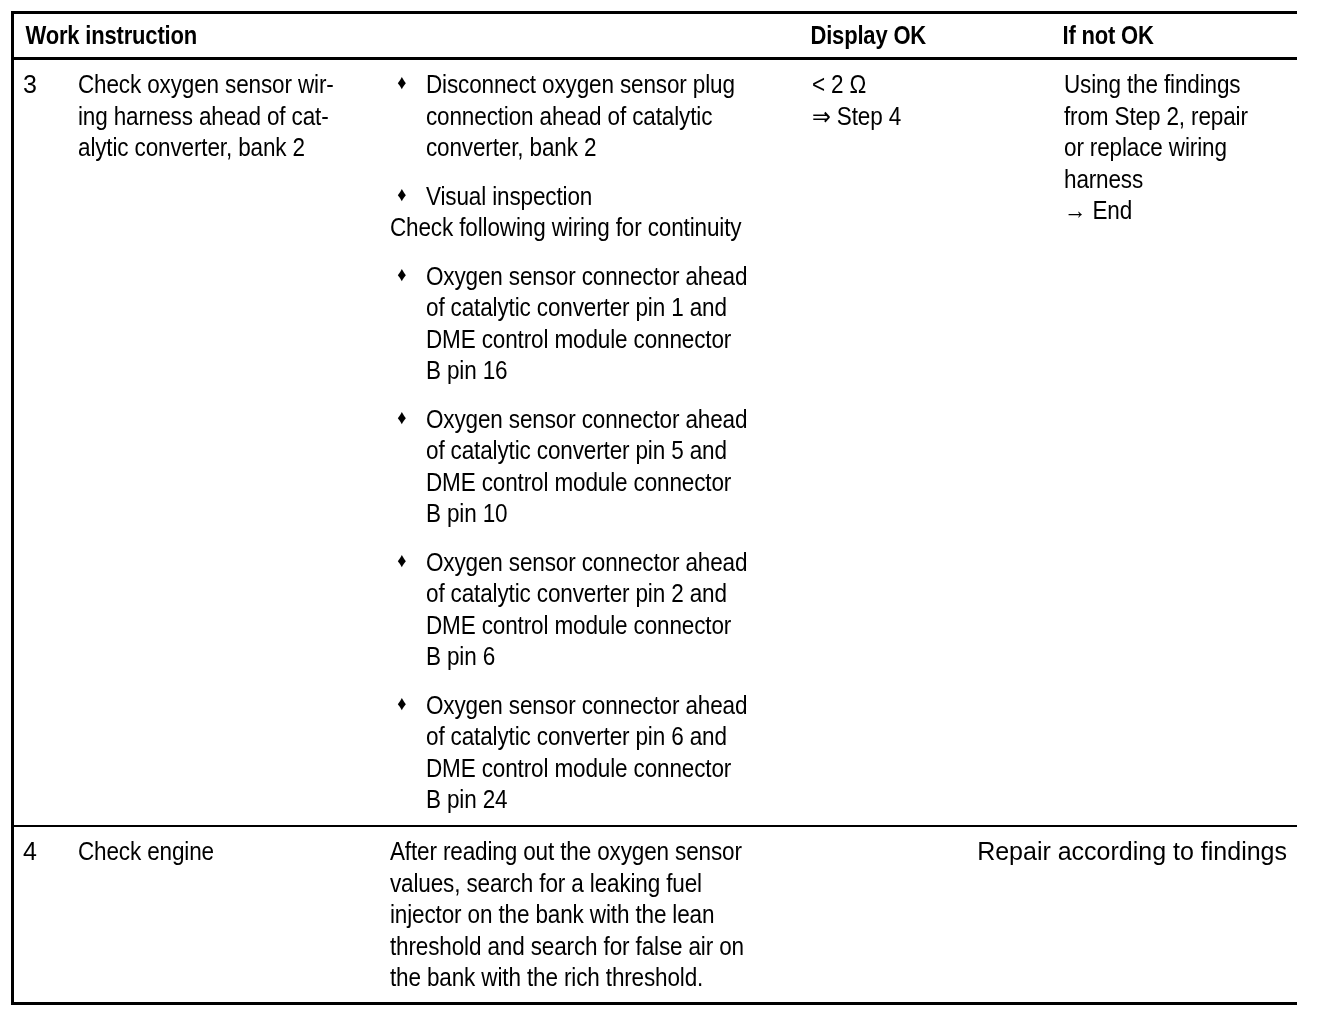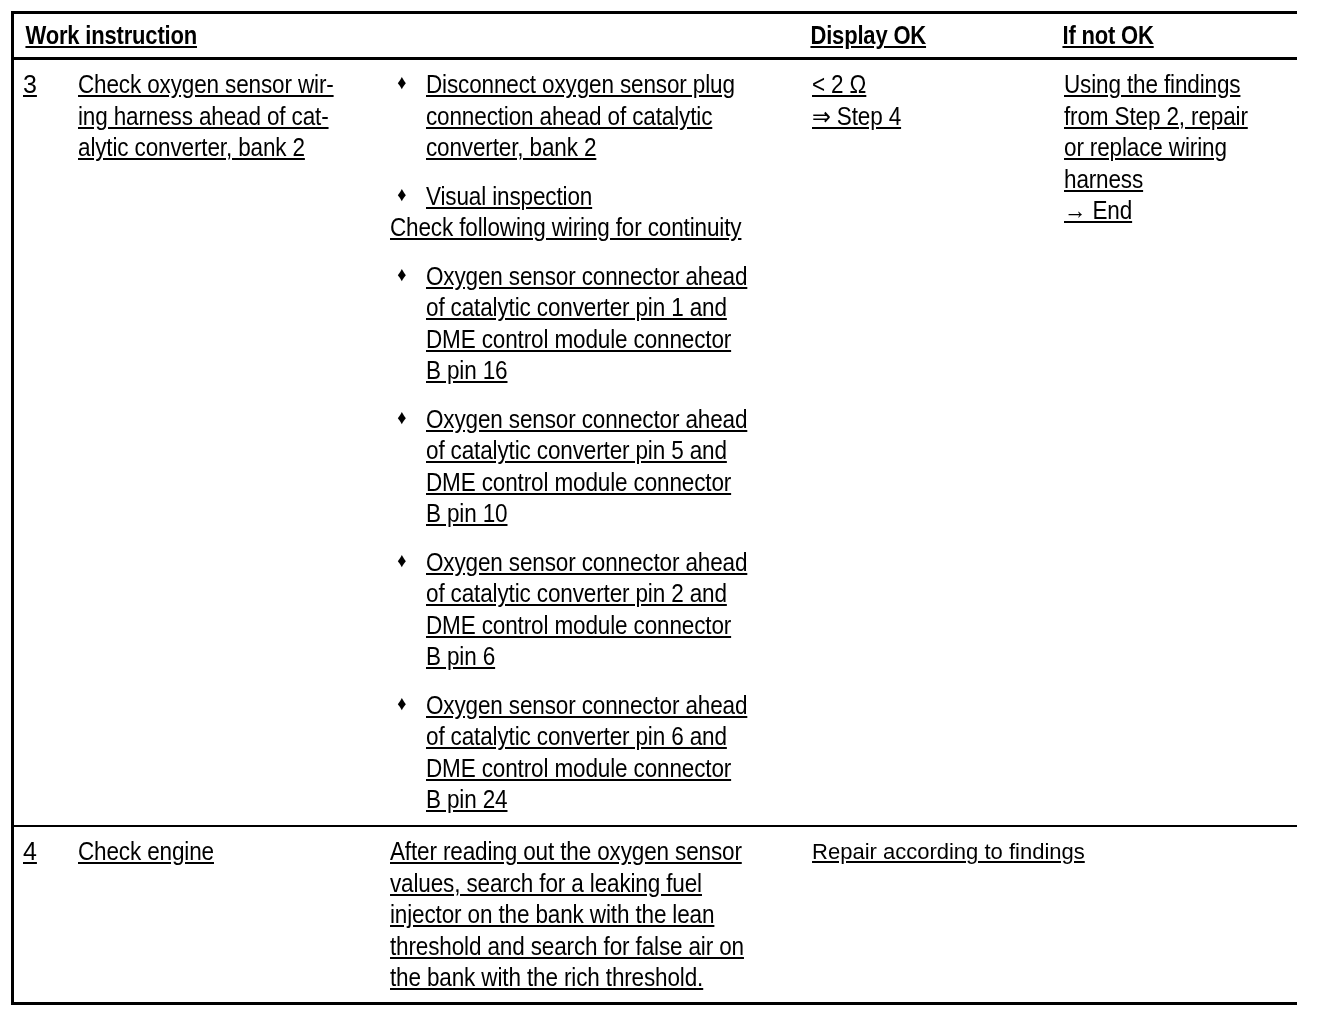--- a/index.html
+++ b/index.html
@@ -25,21 +25,20 @@
   
   .table-wrap {
     position: absolute;
     left: 11px;
     top: 11px;
     width: 1286px;
     height: 994px;
     box-sizing: border-box;
     border: 3px solid #000;
     background: #fff;
-    text-decoration: underline;
   }
 
   table.work-table {
     border-collapse: collapse;
     table-layout: fixed;
     width: 100%;
     height: 100%;
   }
 
   table.work-table td,
@@ -124,22 +123,23 @@
   
   .lb { display: block; }
 
   .detail-block { }
 
   .ok-line { display: block; }
 
   
   .merged-pad {
     padding: 9px 10px 8px 13px;
-    font-size: 22px;
-    line-height: 31.5px;
+    font-size: 25px;
+    line-height: 31.5px;
+    text-align: right;
   }
 </style>
 </head>
 <body>
 
 <div class="page">
   <div class="table-wrap">
     <table class="work-table">
       <colgroup>
         <col class="c-step">

